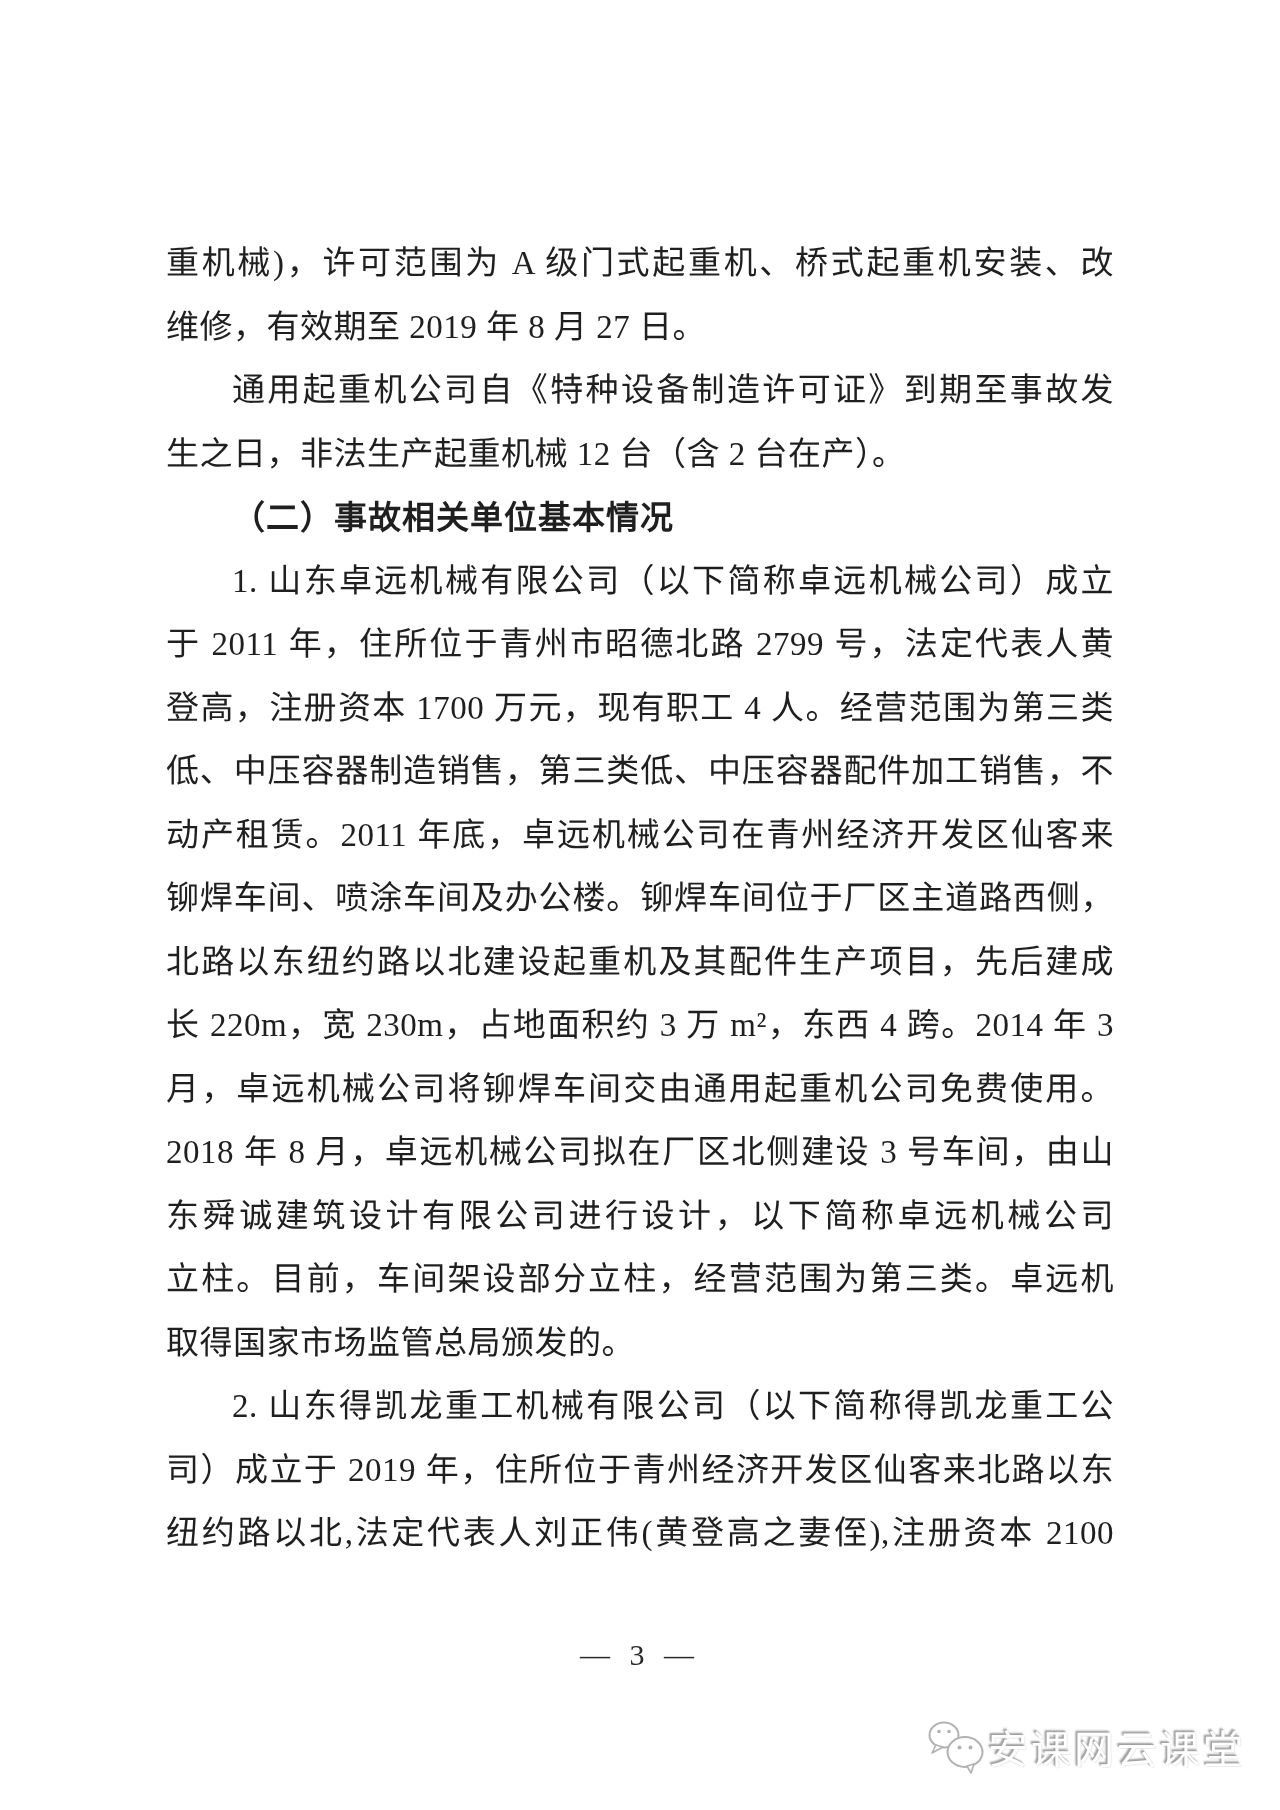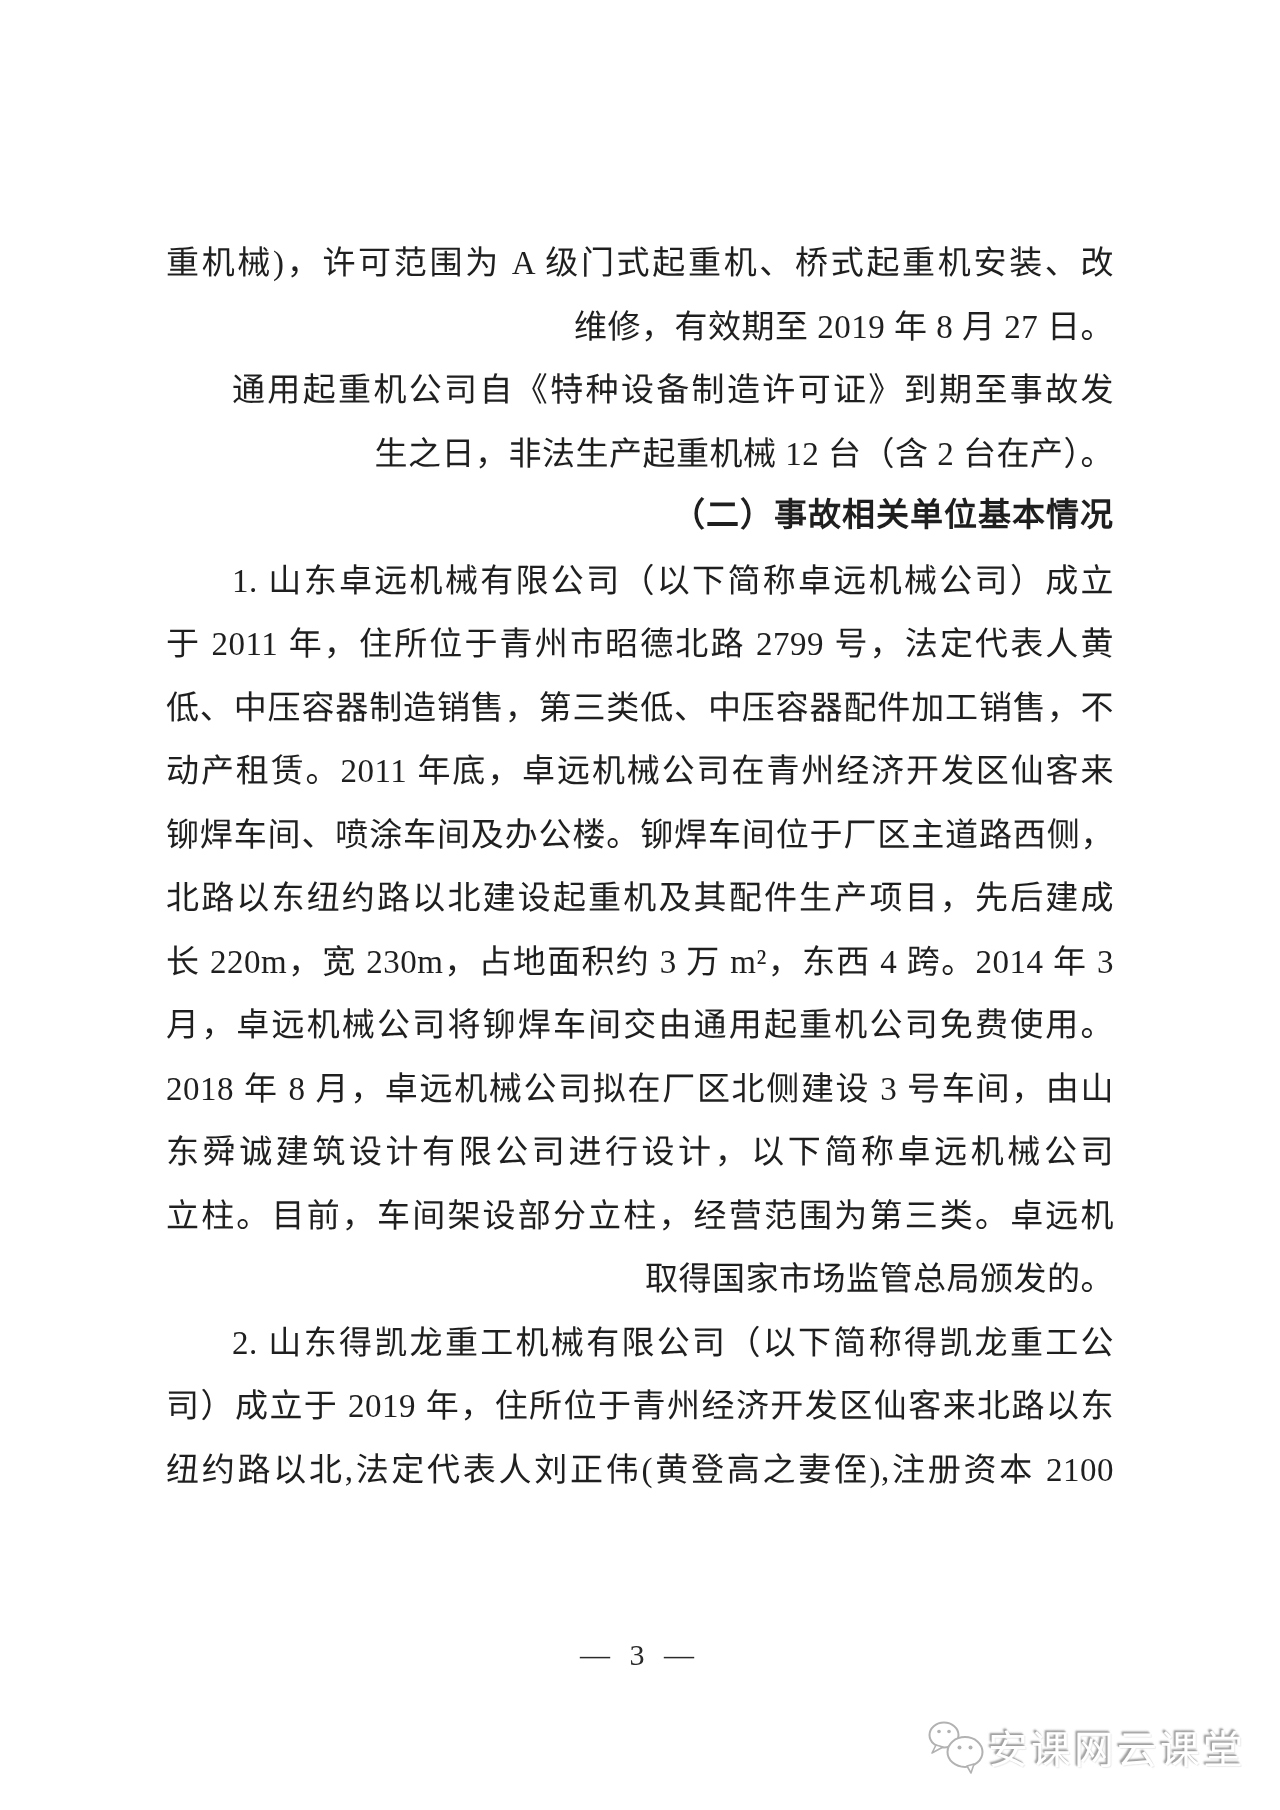--- a/index.html
+++ b/index.html
@@ -21,36 +21,36 @@
     position: absolute;
     left: 166px;
     top: 232px;
     width: 948px;
   }
   .ln {
     font-size: 33px;
     line-height: 63.5px;
     height: 63.5px;
     white-space: nowrap;
-    text-align: right;
+    text-align: left;
     letter-spacing: 0.5px;
   }
   .ln.fill {
     white-space: normal;
     text-align: justify;
     text-align-last: justify;
     text-justify: inter-character;
     overflow: hidden;
   }
   .ln.ind {
     text-indent: 2em;
   }
   .ln.hd {
     font-weight: 700;
-    font-family: Liberation Mono, monospace;
+    font-family: Liberation Sans, sans-serif;
     letter-spacing: 1px;
   }
   .footer {
     position: absolute;
     top: 1638px;
     left: 0;
     width: 100%;
     text-align: center;
     font-size: 30px;
     letter-spacing: 6px;
@@ -87,20 +87,21 @@
 <div class="page">
 
   <div class="body-block">
     <div class="ln fill">重机械)，许可范围为 A 级门式起重机、桥式起重机安装、改造、</div>
     <div class="ln">维修，有效期至 2019 年 8 月 27 日。</div>
     <div class="ln ind fill">通用起重机公司自《特种设备制造许可证》到期至事故发</div>
     <div class="ln">生之日，非法生产起重机械 12 台（含 2 台在产）。</div>
     <div class="ln ind hd">（二）事故相关单位基本情况</div>
     <div class="ln ind fill">1. 山东卓远机械有限公司（以下简称卓远机械公司）成立</div>
     <div class="ln fill">于 2011 年，住所位于青州市昭德北路 2799 号，法定代表人黄</div>
+    <div class="ln fill">登高，注册资本 1700 万元，现有职工 4 人。经营范围为第三类</div>
     <div class="ln fill">低、中压容器制造销售，第三类低、中压容器配件加工销售，不</div>
     <div class="ln fill">动产租赁。2011 年底，卓远机械公司在青州经济开发区仙客来</div>
     <div class="ln fill">铆焊车间、喷涂车间及办公楼。铆焊车间位于厂区主道路西侧，</div>
     <div class="ln fill">北路以东纽约路以北建设起重机及其配件生产项目，先后建成</div>
     <div class="ln fill">长 220m，宽 230m，占地面积约 3 万 m²，东西 4 跨。2014 年 3</div>
     <div class="ln fill">月，卓远机械公司将铆焊车间交由通用起重机公司免费使用。</div>
     <div class="ln fill">2018 年 8 月，卓远机械公司拟在厂区北侧建设 3 号车间，由山</div>
     <div class="ln fill">东舜诚建筑设计有限公司进行设计，以下简称卓远机械公司</div>
     <div class="ln fill">立柱。目前，车间架设部分立柱，经营范围为第三类。卓远机</div>
     <div class="ln">取得国家市场监管总局颁发的。</div>

